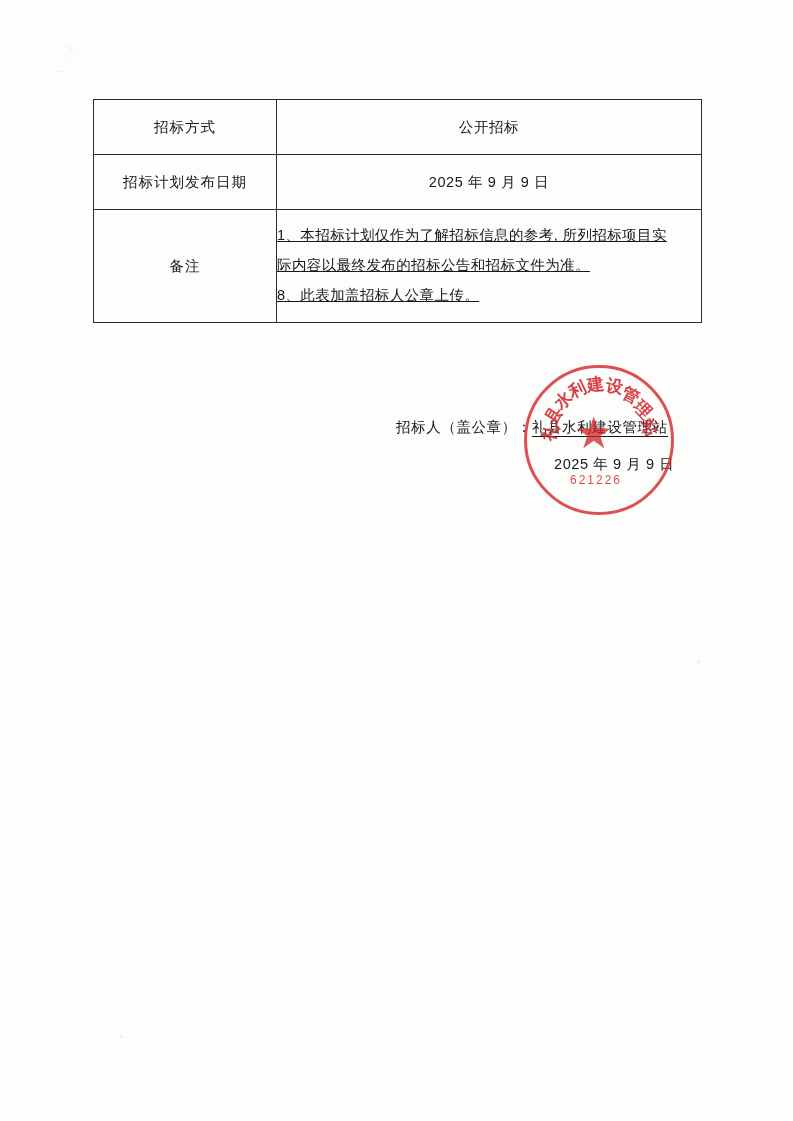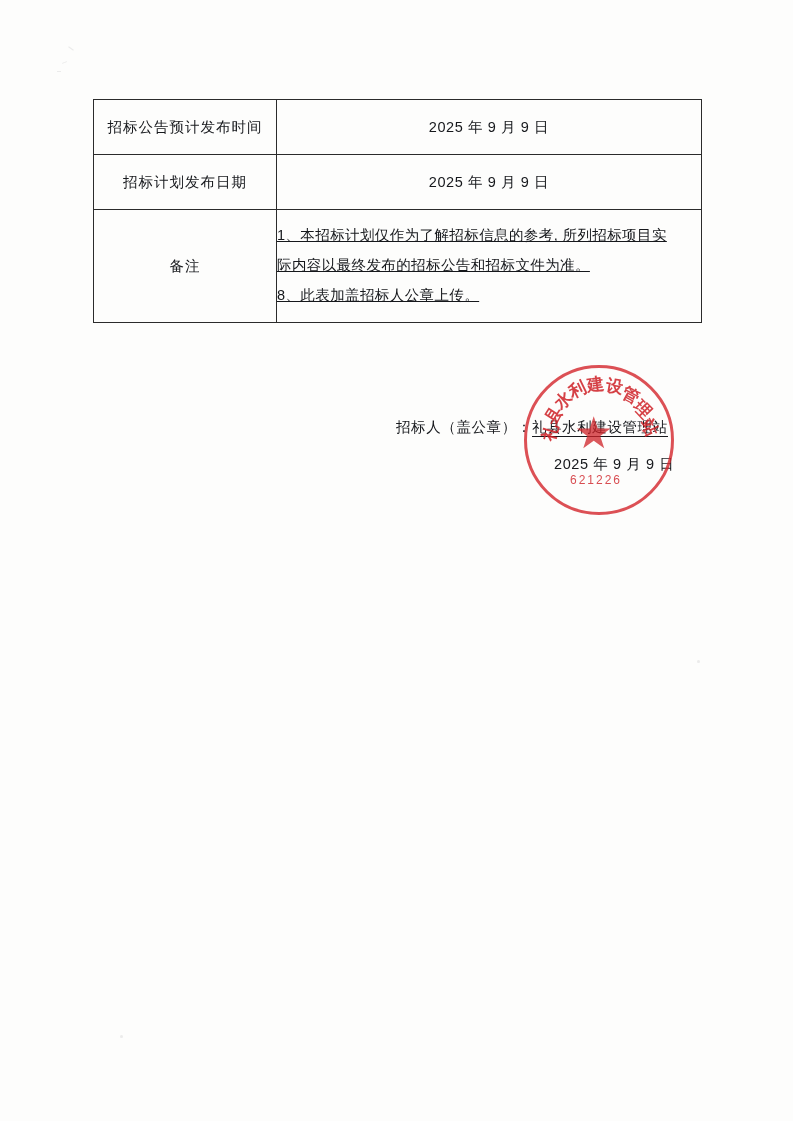--- a/index.html
+++ b/index.html
@@ -144,23 +144,23 @@
 <div class="page">
 
   <div class="speck" style="left:68px;top:48px;width:6px;height:1px;transform:rotate(35deg);"></div>
   <div class="speck" style="left:62px;top:62px;width:5px;height:1px;transform:rotate(-20deg);"></div>
   <div class="speck" style="left:57px;top:71px;width:4px;height:1px;"></div>
   <div class="speck" style="left:697px;top:660px;width:3px;height:3px;border-radius:50%;"></div>
   <div class="speck" style="left:120px;top:1035px;width:3px;height:3px;border-radius:50%;"></div>
 
   <table class="doc-table">
     <tbody>
-      <tr class="row-h-2">
-        <td class="cell-label">招标公告预计发布时间</td>
-        <td class="cell-value">2025 年 9 月 9 日</td>
+      <tr class="row-h-1">
+        <td class="cell-label">招标方式</td>
+        <td class="cell-value">公开招标</td>
       </tr>
       <tr class="row-h-3">
         <td class="cell-label">招标计划发布日期</td>
         <td class="cell-value">2025 年 9 月 9 日</td>
       </tr>
       <tr class="row-h-4">
         <td class="cell-label">备注</td>
         <td class="notes">
           <div>1、本招标计划仅作为了解招标信息的参考, 所列招标项目实</div>
           <div>际内容以最终发布的招标公告和招标文件为准。</div>

